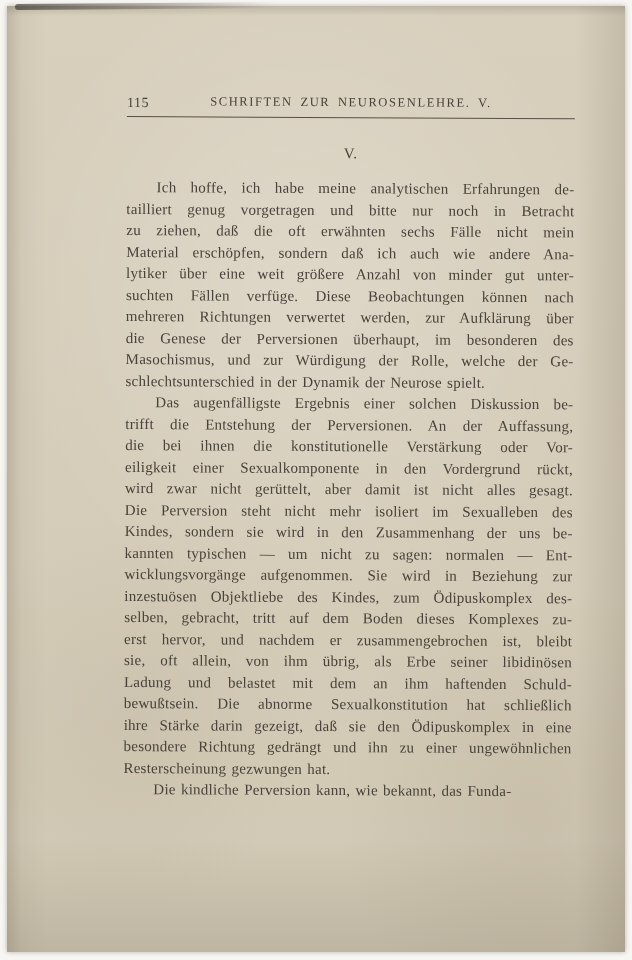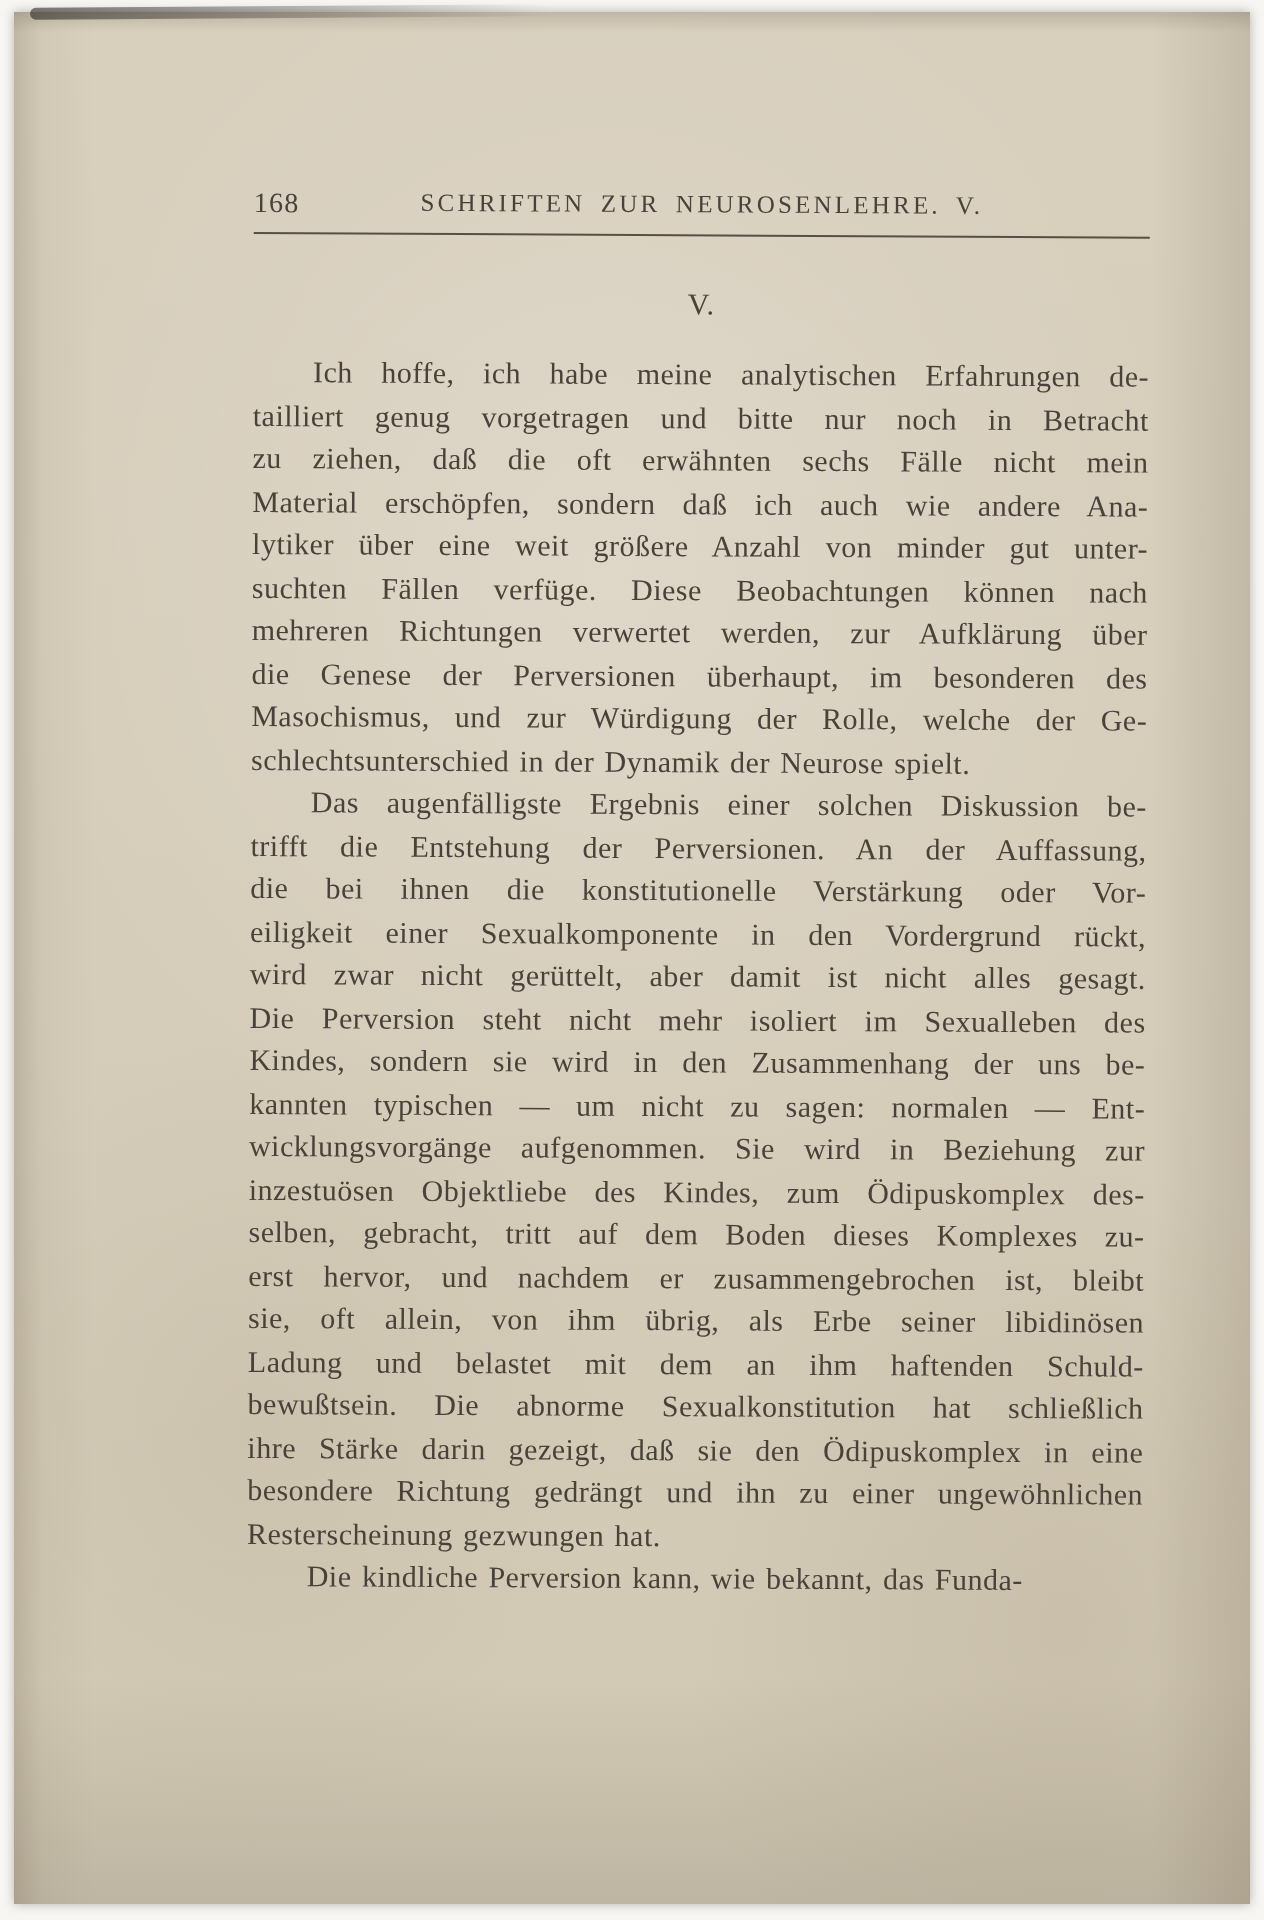--- a/index.html
+++ b/index.html
@@ -94,21 +94,21 @@
     text-align-last: left;
   }
 </style>
 </head>
 <body>
 
 <div class="scan">
   <div class="content">
 
     <div class="header-row">
-      <span class="page-number">168</span>
+      <span class="page-number">115</span>
       <div class="running-header">SCHRIFTEN ZUR NEUROSENLEHRE. V.</div>
     </div>
 
     <hr class="header-rule">
 
     <div class="section-heading">V.</div>
 
     <div class="page-body">
         <div class="line first">Ich hoffe, ich habe meine analytischen Erfahrungen de-</div>
         <div class="line">tailliert genug vorgetragen und bitte nur noch in Betracht</div>

